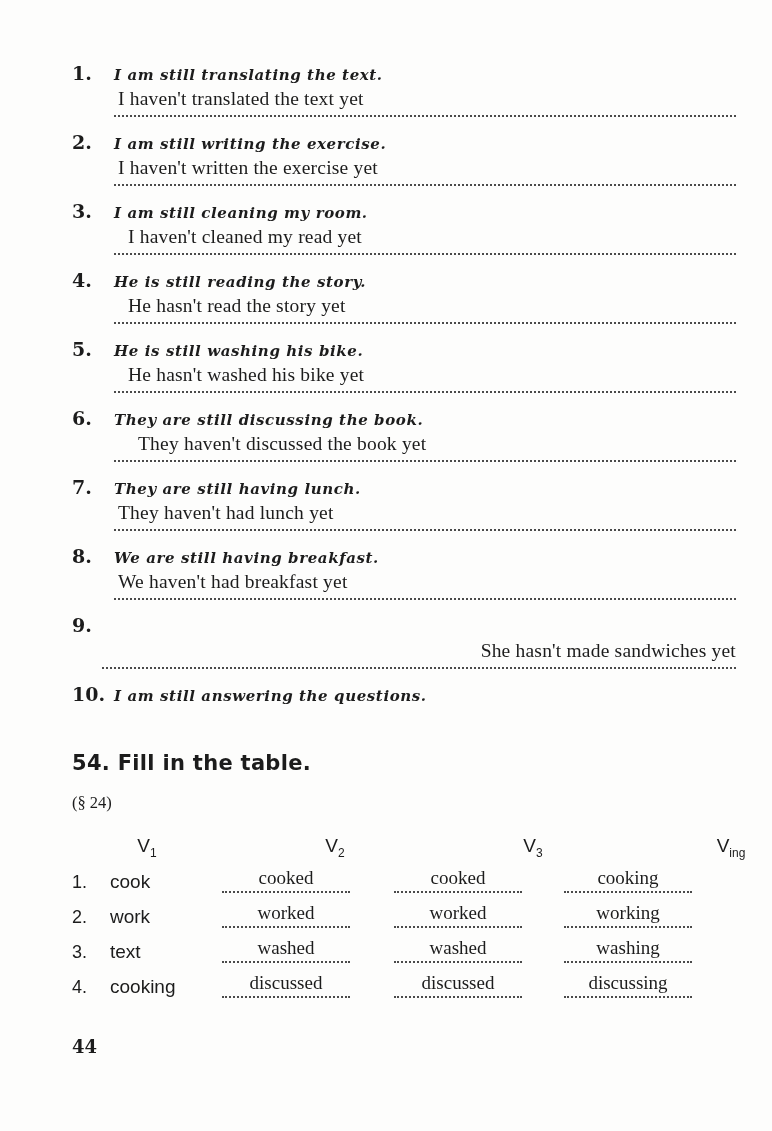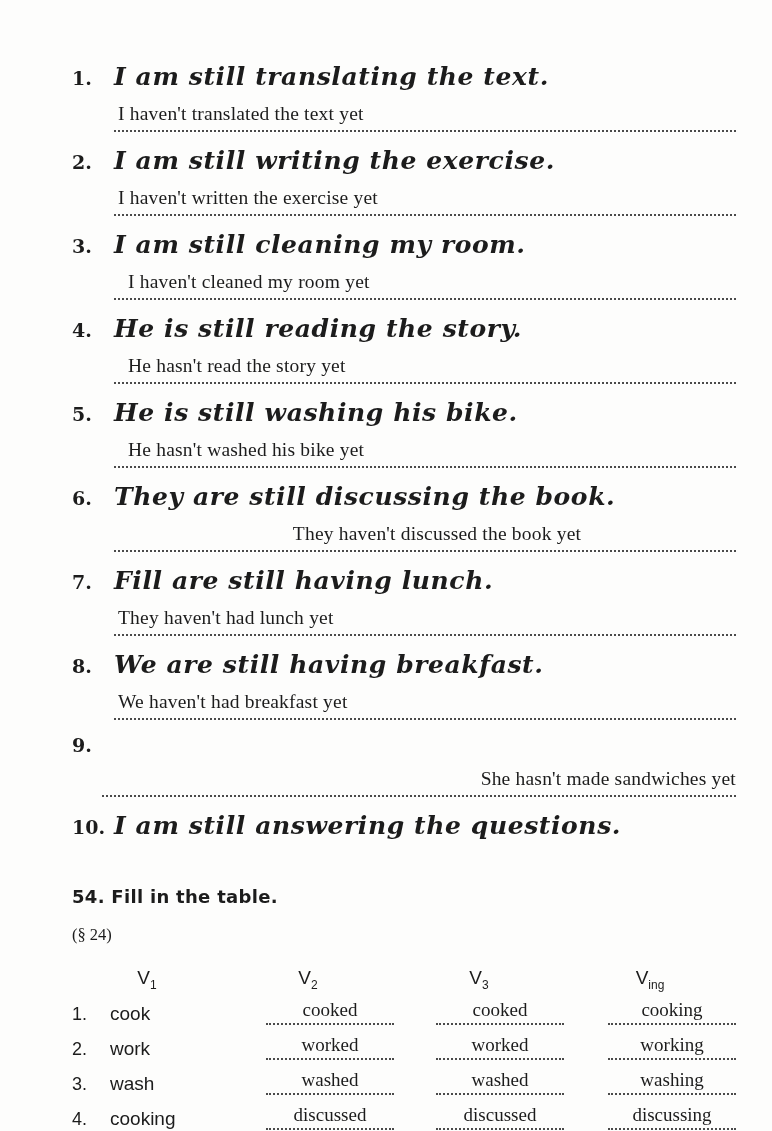--- a/index.html
+++ b/index.html
@@ -24,77 +24,77 @@
   .item-num {
     flex: 0 0 42px;
     font-family: "DejaVu Serif", serif;
     font-weight: bold;
     font-size: 19px;
   }
   .prompt {
     font-family: "DejaVu Serif", serif;
     font-style: italic;
     font-weight: bold;
-    font-size: 25px;
+    font-size: 15px;
     letter-spacing: 0.6px;
   }
   .answer-row {
     margin-left: 42px;
-    margin-top: 12px;
+    margin-top: 4px;
     border-bottom: 2px dotted #4a4a4a;
     padding: 0 0 3px 4px;
     min-height: 24px;
   }
   .answer {
     font-family: "Liberation Serif", serif;
     font-size: 19.5px;
     letter-spacing: 0.2px;
   }
   .indent-1 .answer-row { padding-left: 14px; }
-  .indent-2 .answer-row { padding-left: 24px; text-align: center; }
+  .indent-2 .answer-row { padding-left: 24px; }
   .outdent .answer-row  { padding-left: 0; margin-left: 30px; text-align: right; }
   
   .section-heading {
     margin-top: 46px;
     font-family: "DejaVu Sans", sans-serif;
     font-weight: bold;
-    font-size: 18px;
+    font-size: 21px;
     letter-spacing: 0.3px;
   }
   .section-ref {
     margin-top: 18px;
     font-family: "Liberation Serif", serif;
     font-size: 16.5px;
   }
   
   .verb-table { margin-top: 22px; width: 664px; }
   .vt-header, .vt-row {
     display: grid;
     grid-template-columns: 150px 172px 170px 172px;
     align-items: end;
   }
-  .vt-header { margin-bottom: 2px; }
+  .vt-header { margin-bottom: 2px; gap: 27px; }
   .vt-h {
     text-align: center;
     font-family: "Liberation Sans", sans-serif;
     font-size: 19px;
   }
   .vt-h sub { font-size: 12px; }
   .vt-row { height: 35px; }
   .word-cell {
     display: flex;
     align-items: baseline;
     font-family: "Liberation Sans", sans-serif;
     font-size: 19px;
     padding-bottom: 4px;
   }
   .row-num { flex: 0 0 38px; font-size: 18px; }
   .ans-cell {
     display: flex;
-    justify-content: flex-end;
+    justify-content: flex-start;
     padding-bottom: 4px;
   }
   .ans-cell .cell-inner {
     display: inline-block;
     width: 128px;
     text-align: center;
     border-bottom: 2px dotted #4a4a4a;
     font-family: "Liberation Serif", serif;
     font-size: 19px;
     padding-bottom: 2px;
@@ -132,21 +132,21 @@
       <span class="answer">I haven't written the exercise yet</span>
     </div>
   </div>
 
   <div class="ex-item indent-1">
     <div class="prompt-row">
       <span class="item-num">3.</span>
       <span class="prompt">I am still cleaning my room.</span>
     </div>
     <div class="answer-row">
-      <span class="answer">I haven't cleaned my room yet</span>
+      <span class="answer">I haven't cleaned my read yet</span>
     </div>
   </div>
 
   <div class="ex-item indent-1">
     <div class="prompt-row">
       <span class="item-num">4.</span>
       <span class="prompt">He is still reading the story.</span>
     </div>
     <div class="answer-row">
       <span class="answer">He hasn't read the story yet</span>
@@ -169,21 +169,21 @@
       <span class="prompt">They are still discussing the book.</span>
     </div>
     <div class="answer-row">
       <span class="answer">They haven't discussed the book yet</span>
     </div>
   </div>
 
   <div class="ex-item">
     <div class="prompt-row">
       <span class="item-num">7.</span>
-      <span class="prompt">Fill are still having lunch.</span>
+      <span class="prompt">They are still having lunch.</span>
     </div>
     <div class="answer-row">
       <span class="answer">They haven't had lunch yet</span>
     </div>
   </div>
 
   <div class="ex-item">
     <div class="prompt-row">
       <span class="item-num">8.</span>
       <span class="prompt">We are still having breakfast.</span>
@@ -249,21 +249,21 @@
           <span class="cell-inner">worked</span>
         </div>
       <div class="ans-cell">
           <span class="cell-inner">working</span>
         </div>
     </div>
 
     <div class="vt-row">
       <div class="word-cell">
         <span class="row-num">3.</span>
-        <span>wash</span>
+        <span>text</span>
       </div>
       <div class="ans-cell">
           <span class="cell-inner">washed</span>
         </div>
       <div class="ans-cell">
           <span class="cell-inner">washed</span>
         </div>
       <div class="ans-cell">
           <span class="cell-inner">washing</span>
         </div>

